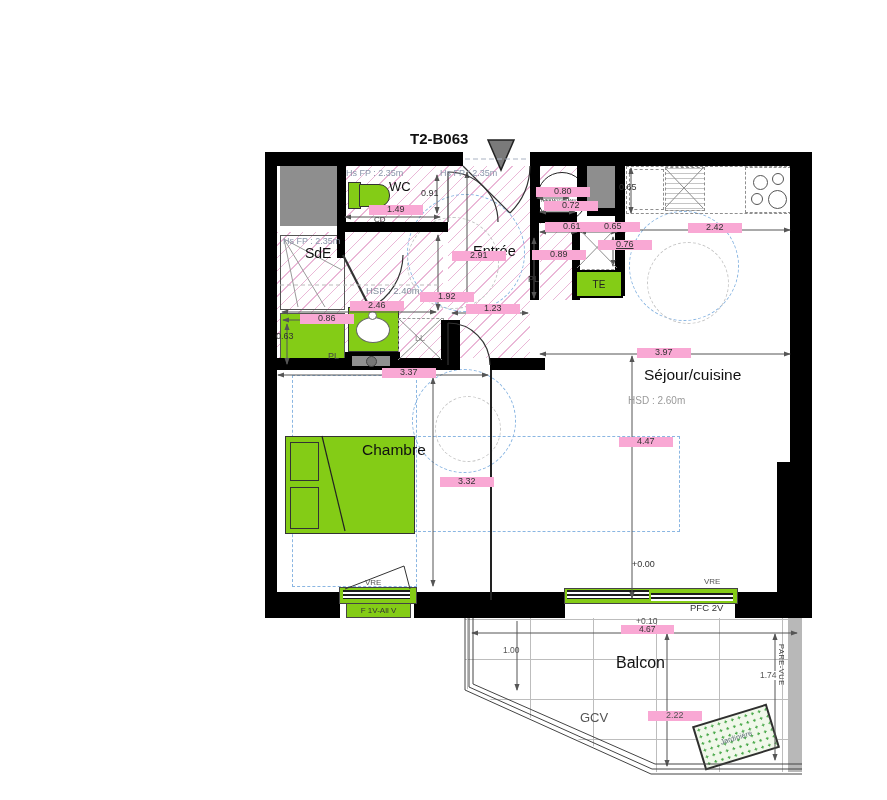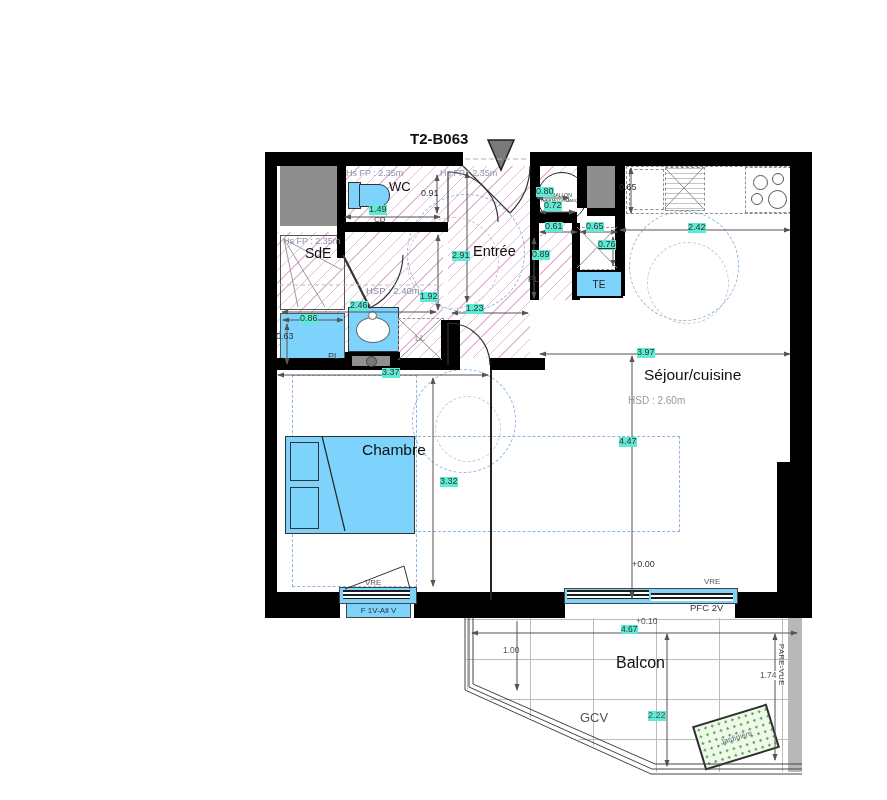--- a/index.html
+++ b/index.html
@@ -1,28 +1,28 @@
 <!DOCTYPE html>
 <html><head>
 <meta charset="utf-8">
 <style>
   html,body{margin:0;padding:0;background:#fff;font-family:"Liberation Sans",sans-serif;}
   #plan{position:relative;width:887px;height:800px;background:#fff;overflow:hidden;}
   .abs{position:absolute;}
   .wall{position:absolute;background:#000;z-index:30;}
   .hatch{position:absolute;z-index:10;background-image:repeating-linear-gradient(135deg,rgba(206,85,160,.42) 0,rgba(206,85,160,.42) 1px,transparent 1px,transparent 9px);}
-  .box{position:absolute;background:#7dd3fc;border:1.5px solid #333;z-index:20;}
+  .box{position:absolute;background:#84cc16;border:1.5px solid #333;z-index:20;}
   .dash{position:absolute;border:1px dashed #999;background:transparent;z-index:20;}
   .duct{position:absolute;background:#8e8e8e;z-index:20;}
   .glaze{position:absolute;background:repeating-linear-gradient(180deg,#1c1c1c 0,#1c1c1c 2px,#fff 2px,#fff 4px);z-index:35;}
   .bluec{position:absolute;border:1.5px dashed #8ab6e2;border-radius:50%;z-index:15;}
   .grayc{position:absolute;border:1px dashed #c6c6c6;border-radius:50%;z-index:15;}
   .bluer{position:absolute;border:1.5px dashed #8ab6e2;z-index:15;}
   .dimt{position:absolute;font-size:9px;color:#333;line-height:1.1;white-space:nowrap;z-index:50;}
-  .bg{background:#5eead4;padding:0 0;}
+  .bg{background:#f9a8d4;padding:0 18px;}
   .lbl{position:absolute;color:#101010;line-height:1.1;white-space:nowrap;z-index:50;}
   .hfp{position:absolute;font-size:9px;color:#8a95aa;line-height:1;white-space:nowrap;z-index:50;}
   .gray{color:#9a9a9a;}
   .mid{color:#555;}
   .circle{border-radius:50%;}
   svg.lines{position:absolute;left:0;top:0;z-index:40;pointer-events:none;}
   .cfix{display:flex;align-items:center;justify-content:center;text-align:center;}
 </style>
 </head>
 <body>

